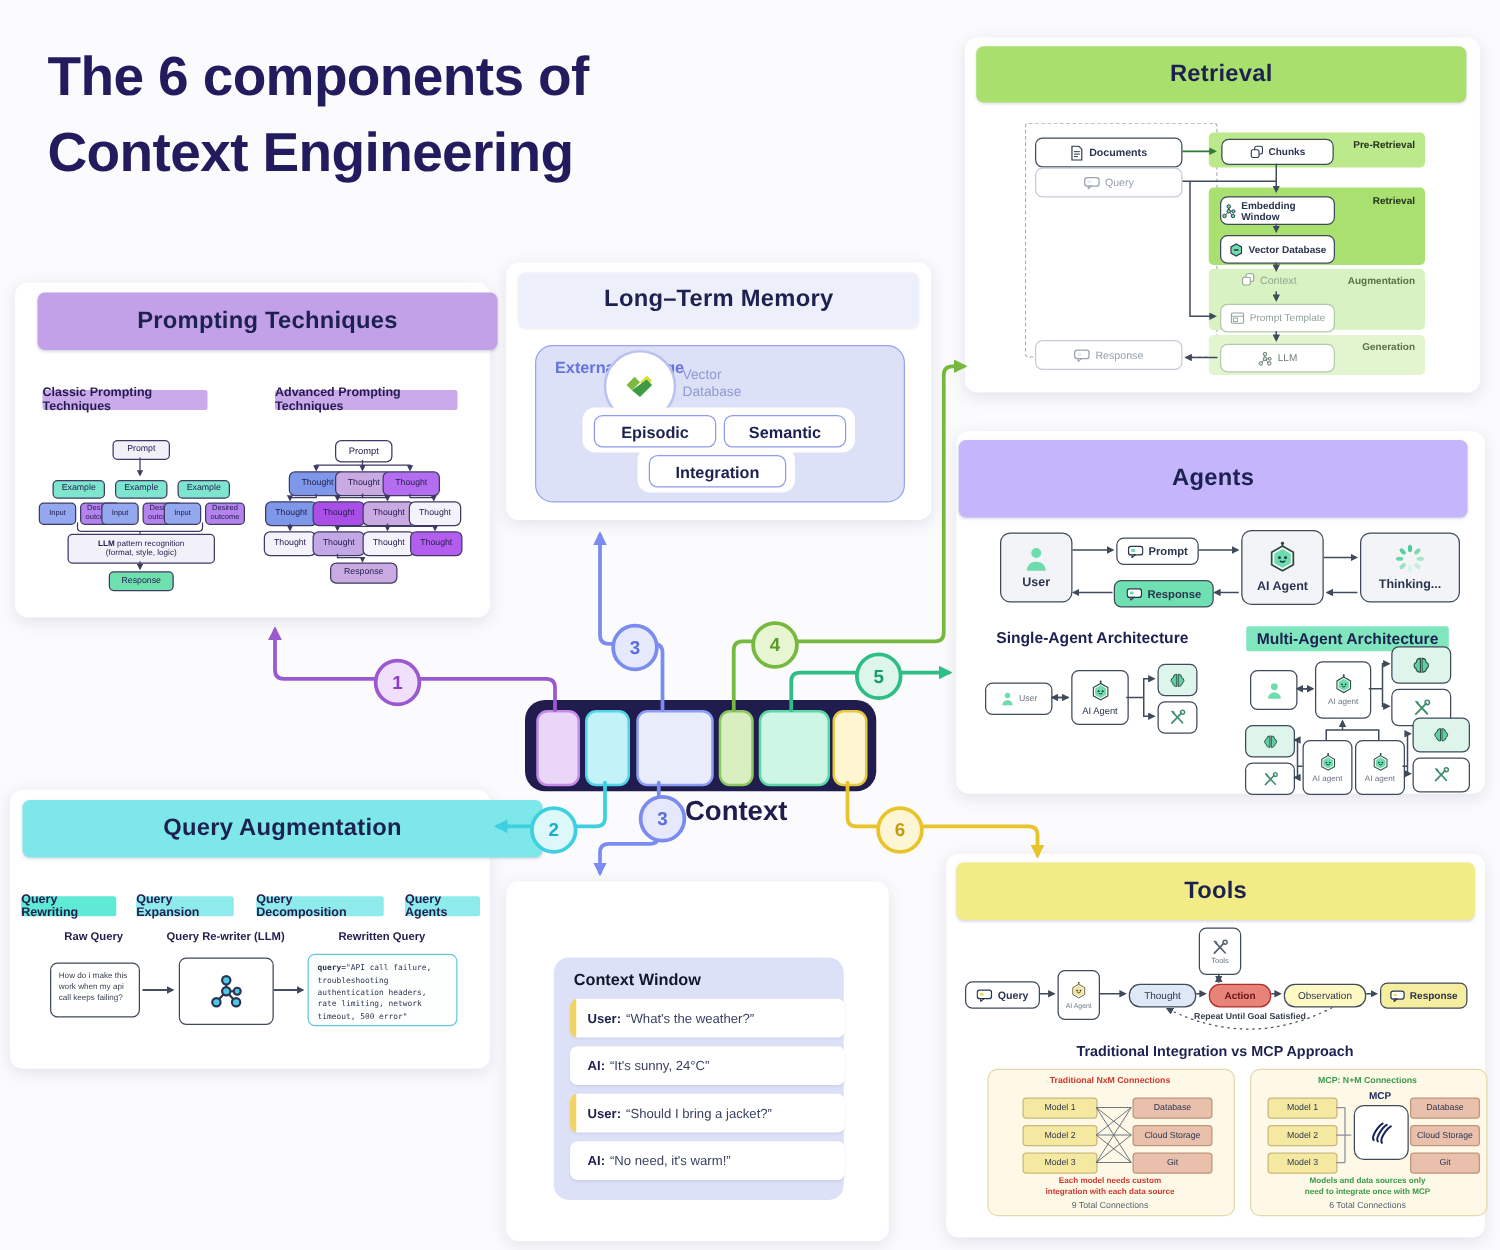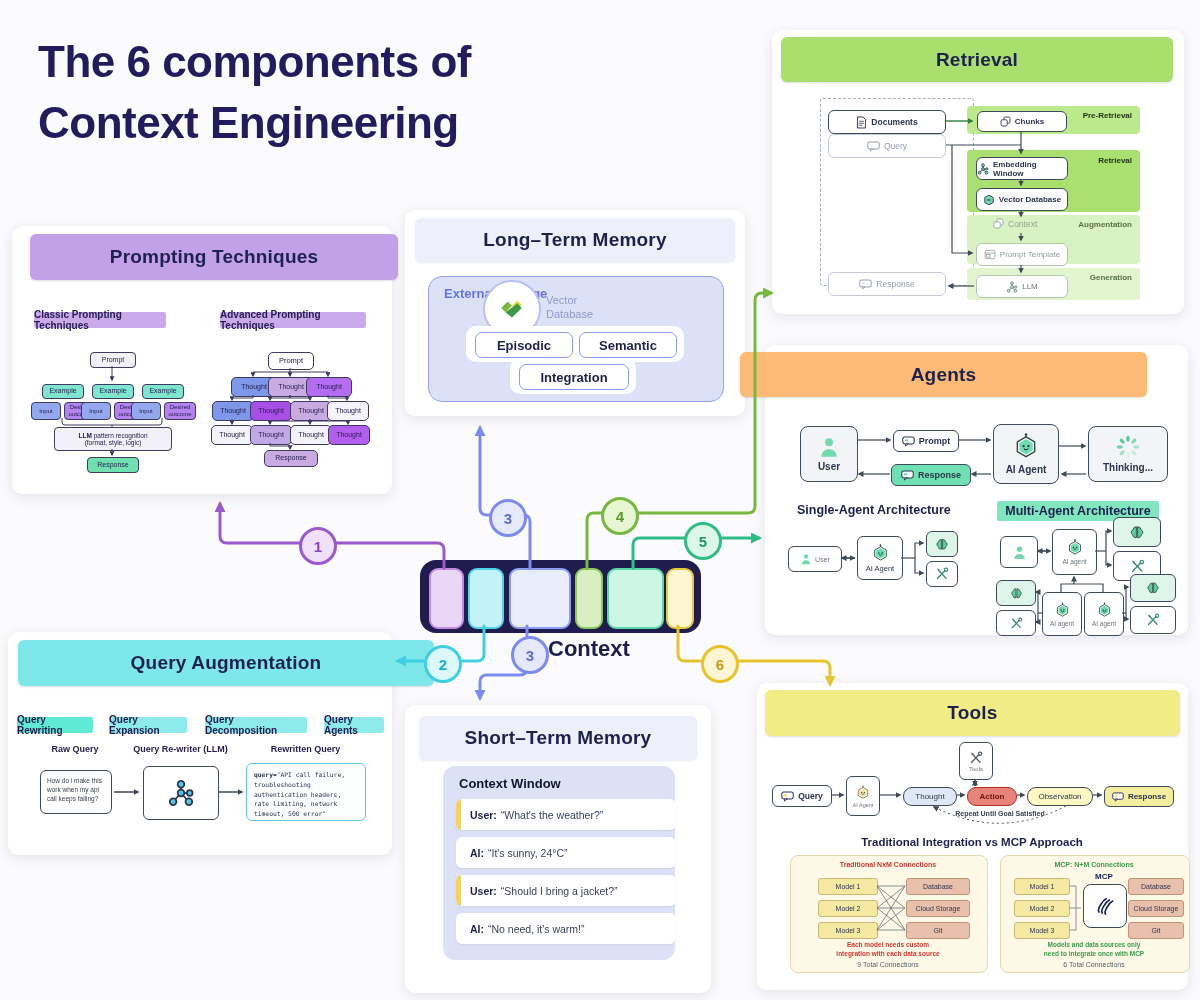--- a/index.html
+++ b/index.html
@@ -238,21 +238,21 @@
     <span>Prompt Template</span>
   </div>
   <div class="pill" style="left:976px;top:275px;width:90px;height:21px;font-size:8px;border-color:#b7c9ad;color:#6b7a6e;font-weight:normal;">
     <svg class="ic" width="12" height="12" style="color:#6b7a6e;--f:#cfe8d8;">
         <use href="#i-nodes"></use>
       </svg>
     <span>LLM</span>
   </div>
 
   <div class="panel" style="left:765px;top:345px;width:423px;height:290px;"></div>
-  <div class="phead" style="left:740px;top:352px;width:407px;height:45px;background:#fdba74;">Agents</div>
+  <div class="phead" style="left:767px;top:352px;width:407px;height:62px;background:#c4b5fd;">Agents</div>
   <div class="agentcard" style="left:800px;top:426px;width:56px;height:54px;">
     <svg class="ic" width="22" height="22" style="--f:#6fdcae;">
         <use href="#i-person"></use>
       </svg>
     <span>User</span>
   </div>
   <div class="pill" style="left:893px;top:430px;width:64px;height:20px;font-size:9px;">
     <svg class="ic" width="13" height="11" style="color:#2c3550;--f:#fff;--sq:#6fdcae;">
         <use href="#i-chat"></use>
       </svg>
@@ -369,21 +369,20 @@
   <div class="abs" style="left:143px;top:766px;width:74px;height:52px;background:#fff;border:1.2px solid #3f4a5a;border-radius:6px;display:flex;align-items:center;justify-content:center;">
     <svg class="ic" width="28" height="28" style="color:#2c3550;--f:#4ec9e8;">
         <use href="#i-nodes"></use>
       </svg>
   </div>
   <div class="abs" style="left:246px;top:763px;width:120px;height:58px;background:#fdffff;border:1.2px solid #62c8dd;border-radius:6px;font-family:'DejaVu Sans Mono',monospace;font-size:6.3px;color:#2a3550;padding:6px 7px;box-sizing:border-box;line-height:1.55;">
     <b>query=</b><span>"API call failure, troubleshooting authentication headers, rate limiting, network timeout, 500 error"</span>
   </div>
 
   <div class="panel" style="left:405px;top:705px;width:306px;height:288px;"></div>
-  <div class="phead light" style="left:419px;top:716px;width:278px;height:44px;background:#edeffb;">Short–Term Memory</div>
   <div class="abs" style="left:443px;top:766px;width:232px;height:194px;background:#dce1f8;border-radius:12px;"></div>
   <div class="abs" style="left:459px;top:776px;font-size:13px;font-weight:bold;color:#0f172a;">Context Window</div>
   <div class="msgrow" style="top:799px;">
       <span class="bar"></span>
       <b>User:</b>
       <span>“What's the weather?”</span>
     </div>
   <div class="msgrow" style="top:837px;">
       <b>AI:</b>
       <span>“It's sunny, 24°C”</span>

